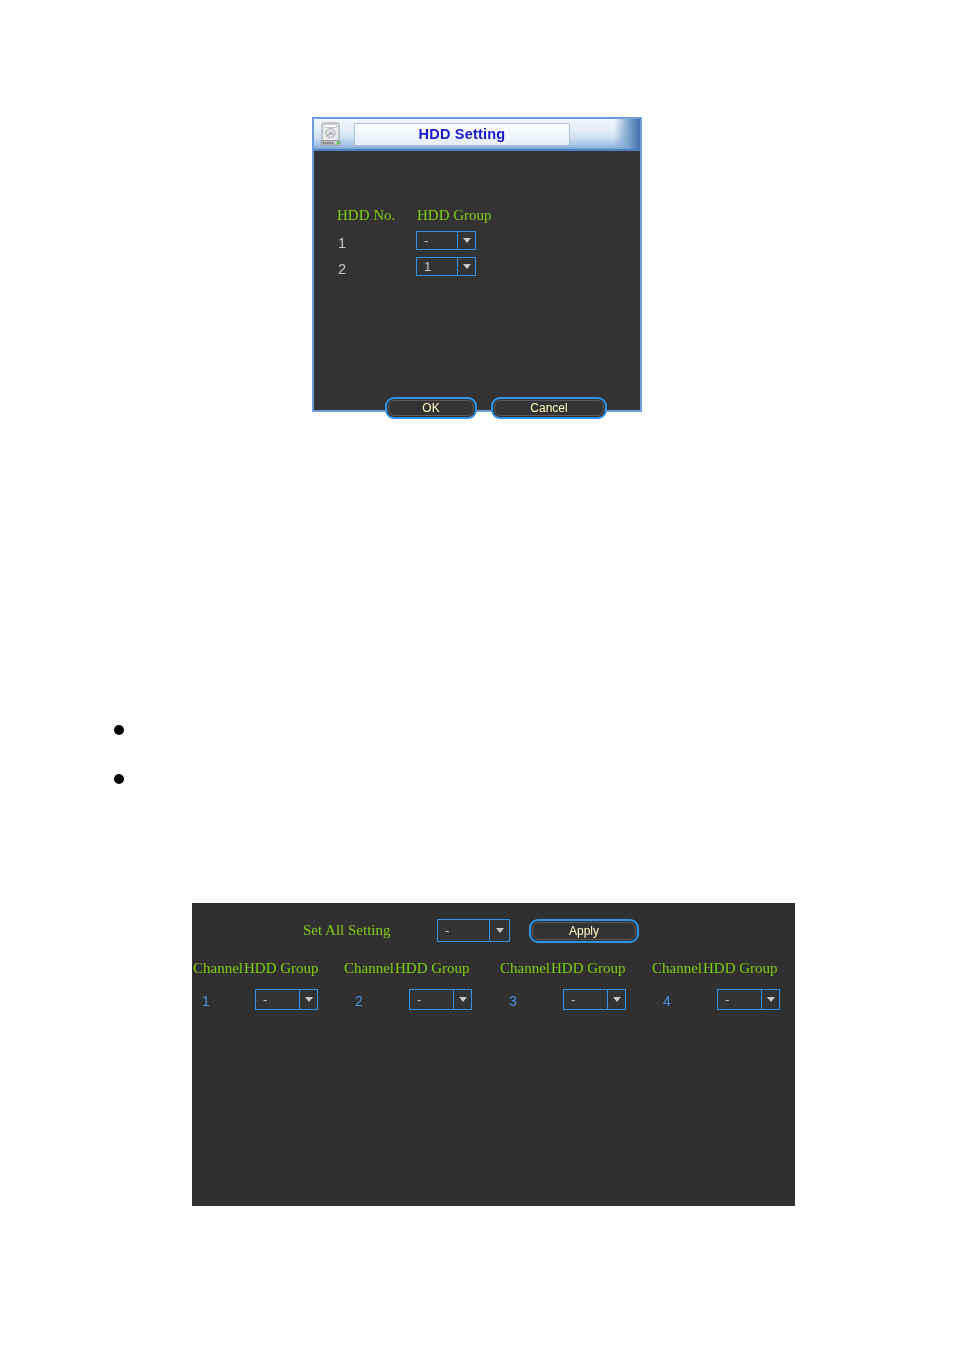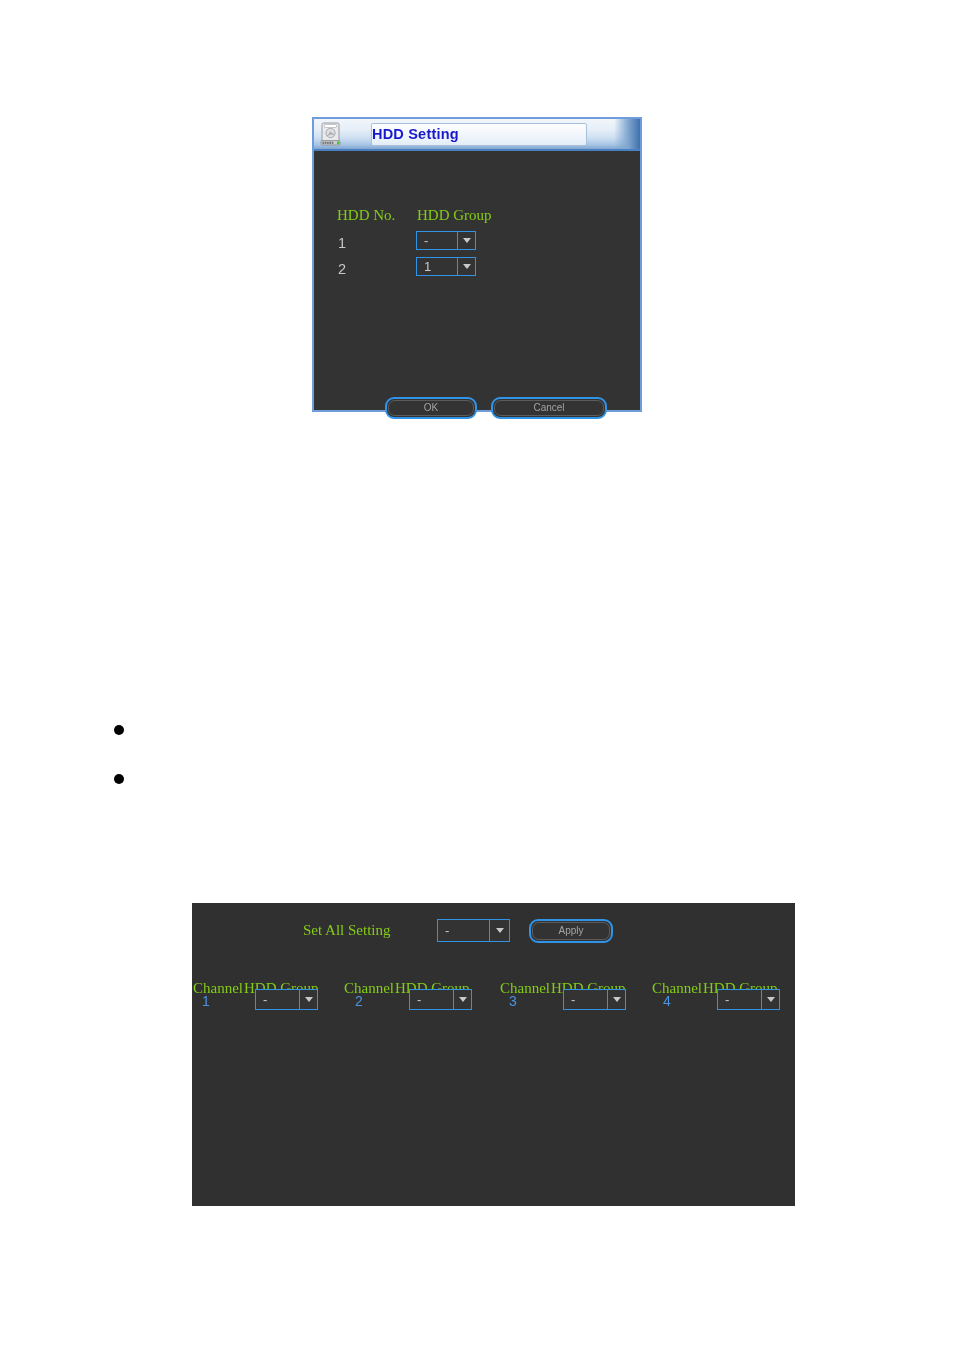--- a/index.html
+++ b/index.html
@@ -45,28 +45,29 @@
     width: 26px;
     height: 26px;
     margin-left: 4px;
     flex: 0 0 auto;
     position: relative;
     z-index: 3;
   }
   .title-plate {
     position: relative;
     z-index: 2;
-    margin-left: 27px;
+    margin-left: 10px;
     width: 214px;
     height: 21px;
     background: linear-gradient(to bottom, #fdfefe 0%, #f3f7fc 45%, #e3edf8 100%);
     border: 1px solid #a9c0dc;
     border-radius: 2px;
     display: flex;
     align-items: center;
+    justify-content: center;
   }
   .title-text {
     color: #1919cc;
     font-size: 14.5px;
     font-weight: bold;
     letter-spacing: .2px;
     line-height: 1;
   }
 
   .dlg-body {
@@ -141,22 +142,22 @@
     height: 22px;
   }
   .btn .btn-inner {
     position: absolute;
     left: 1px; right: 1px; top: 1px; bottom: 1px;
     border: 1px solid #5b5b5b;
     border-radius: 7px;
     pointer-events: none;
   }
   .btn span.btn-lbl {
-    color: #a3a3a3;
-    font-size: 10px;
+    color: #fef9c3;
+    font-size: 12px;
     line-height: 1;
     position: relative;
     z-index: 2;
   }
   #ok-button     { left: 71px;  top: 246px; width: 92px; }
   #cancel-button { left: 177px; top: 246px; width: 116px; }
 
   
   .bullet {
     position: absolute;
@@ -187,31 +188,30 @@
     position: absolute;
     left: 245px;
     top: 16px;
     width: 73px;
     height: 23px;
   }
   #set-all-select .sel-arrow { width: 19px; }
   #apply-button {
     left: 337px;
     top: 16px;
-    width: 84px;
+    width: 110px;
     height: 24px;
     align-items: center;
   }
 
   .col-head {
     position: absolute;
     top: 58px;
     display: flex;
     gap: 1px;
-    margin-top: 20px;
   }
   .ch-num {
     position: absolute;
     top: 91px;
     color: #4a93e0;
     font-size: 14px;
     line-height: 1;
   }
   .ch-select {
     position: absolute;

